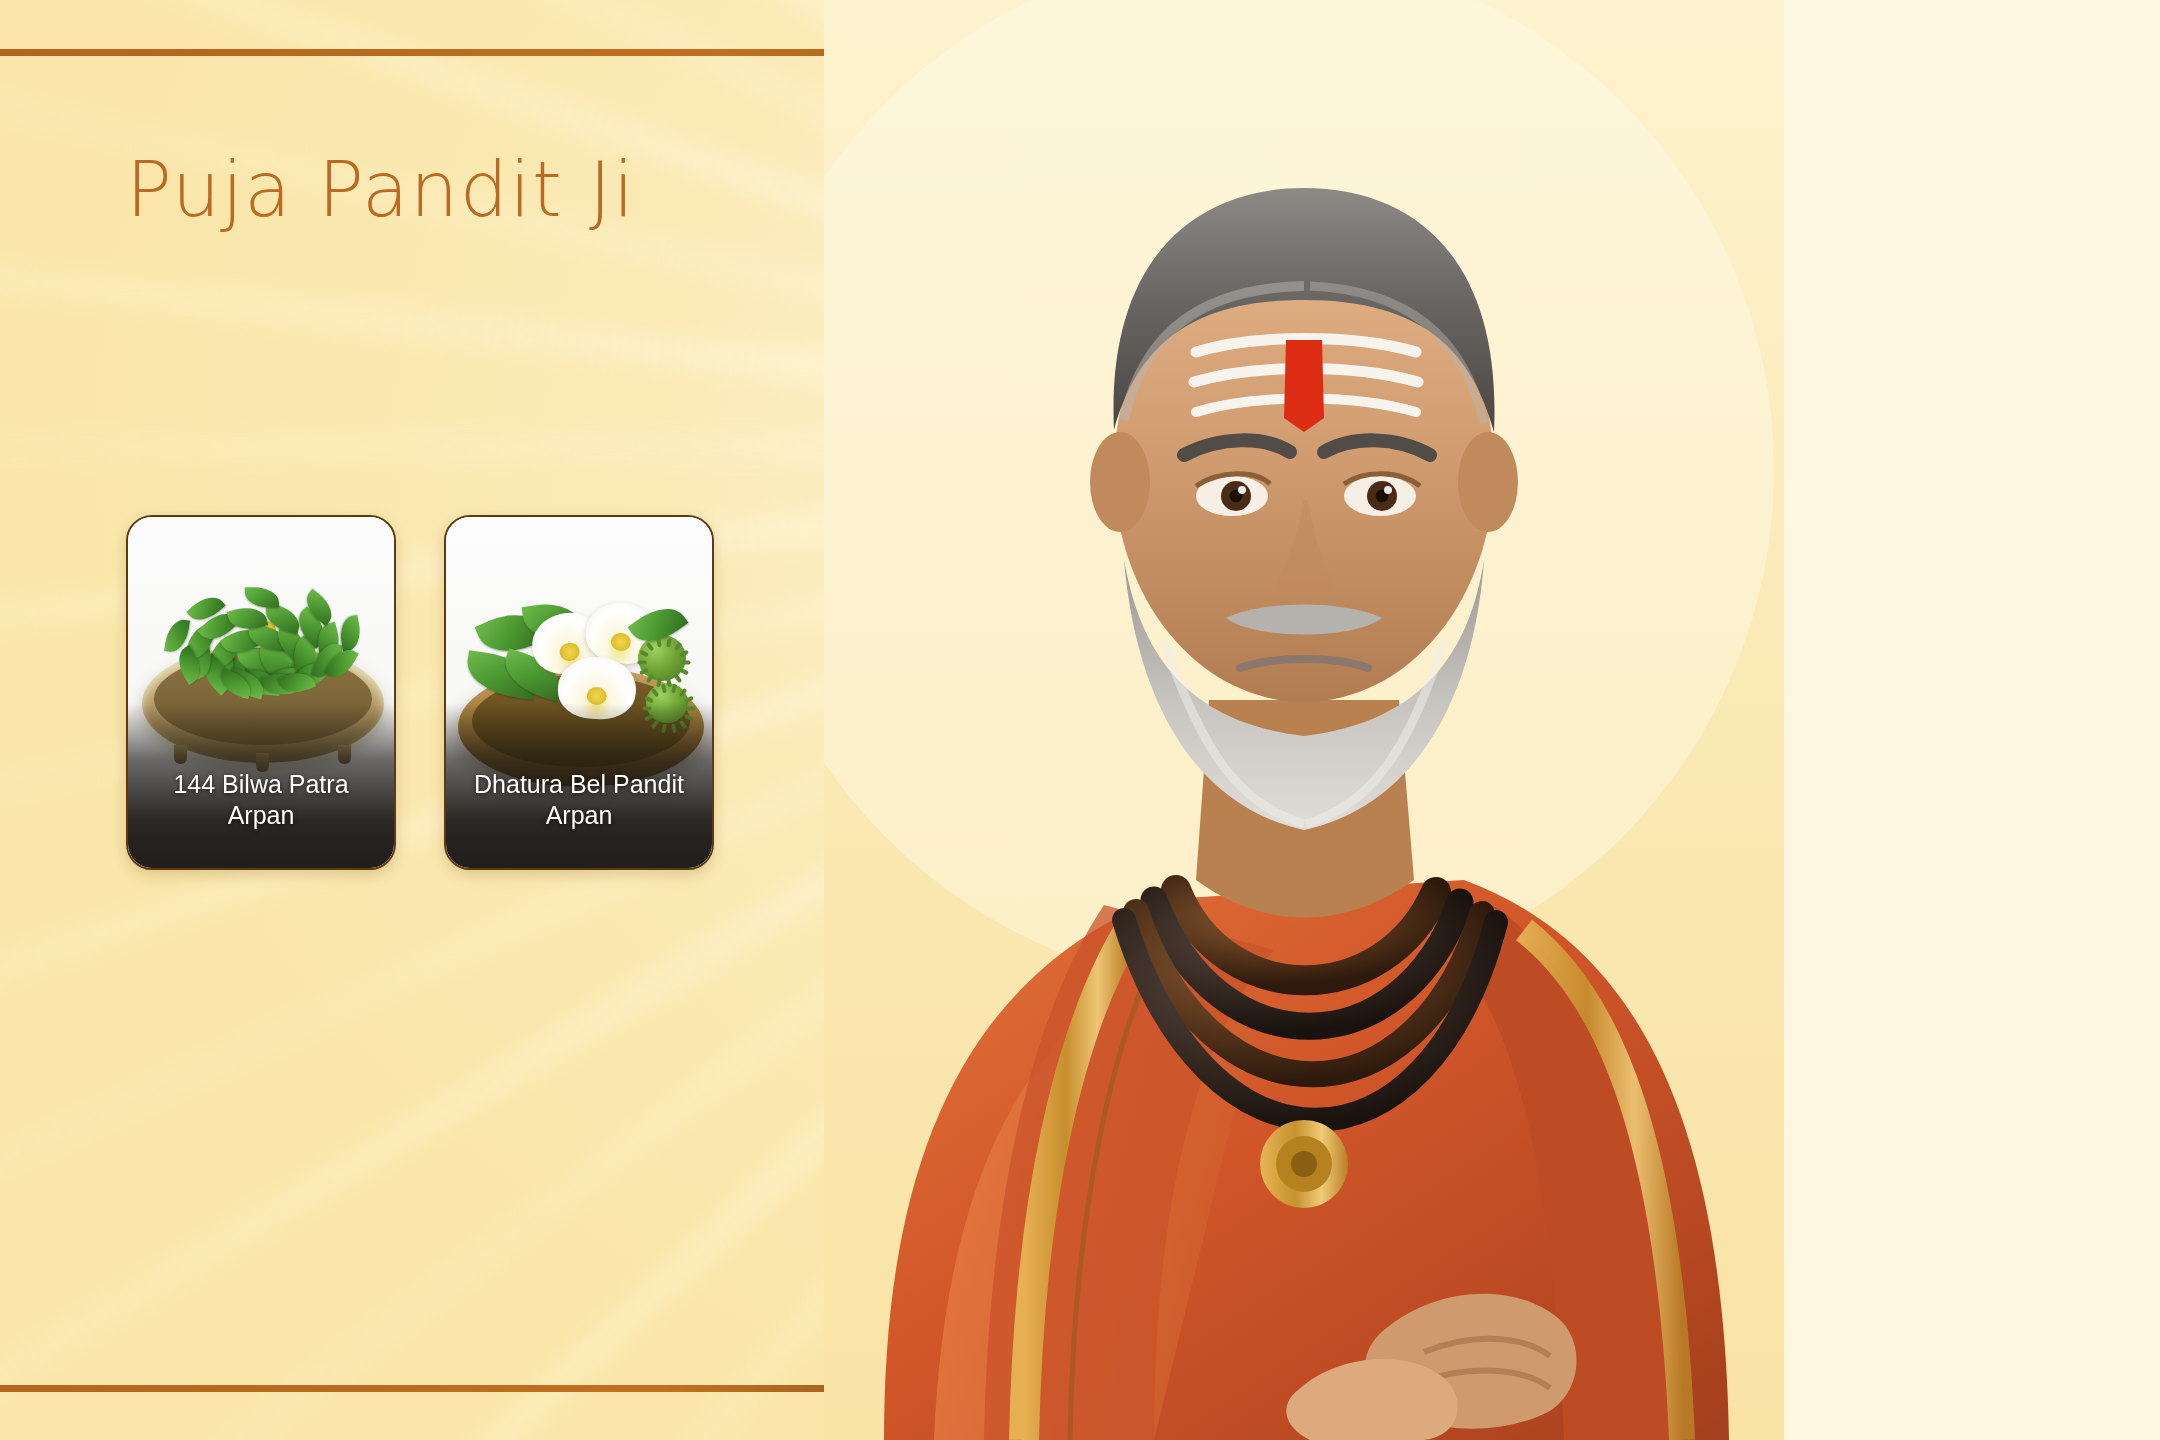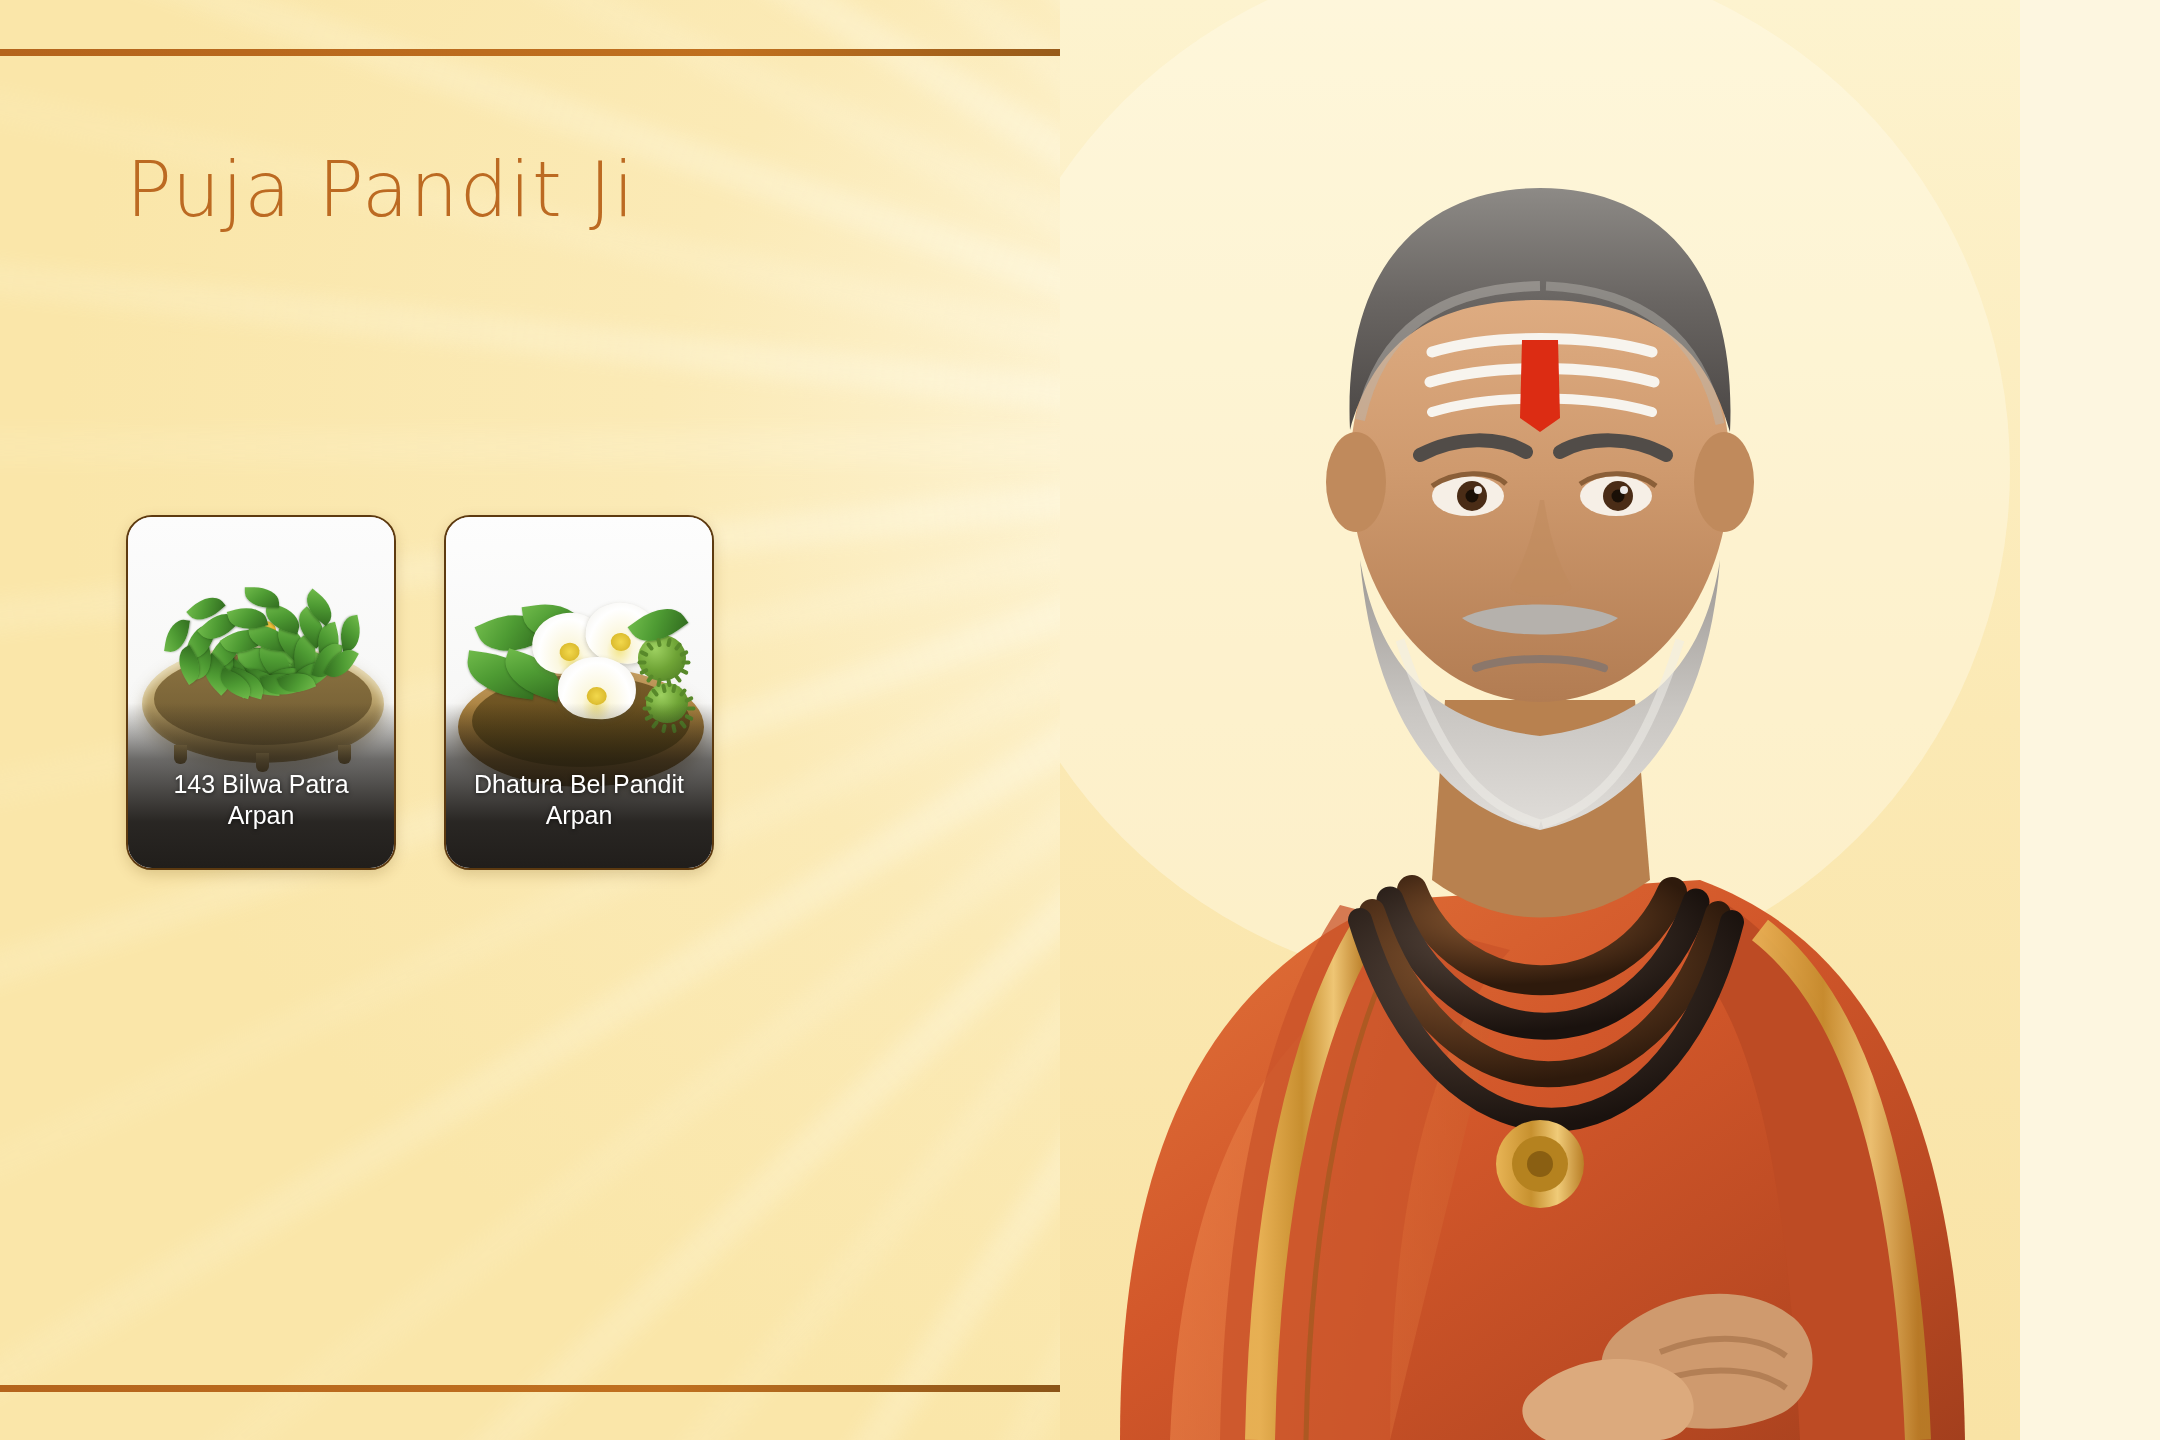--- a/index.html
+++ b/index.html
@@ -5,21 +5,21 @@
 <style>
   * { margin:0; padding:0; box-sizing:border-box; }
   html,body{ width:2160px; height:1440px; overflow:hidden; }
   body{
     font-family:"Liberation Sans", sans-serif;
     background:#fdf6e0;
   }
 
   .banner{
     position:relative;
-    width:2020px; height:1440px;
+    width:1784px; height:1440px;
     overflow:hidden;
     background:
       radial-gradient(ellipse 1500px 1100px at 1560px 430px,
         #fff9e4 0%, #fdf2cf 32%, #fbeab6 60%, #fae6a9 100%);
   }
 
   
   .rays{ position:absolute; inset:0; pointer-events:none; overflow:hidden; }
   .ray{
     position:absolute;
@@ -326,21 +326,21 @@
           <div class="leaf" style="left: 43.5438px; top: 137.163px; width: 34.44px; height: 21.32px; transform: rotate(238.8deg);"></div>
           <div class="leaf" style="left: 31.8053px; top: 107.643px; width: 34.44px; height: 21.32px; transform: rotate(278.8deg);"></div>
           <div class="leaf" style="left: 60.7633px; top: 81.2565px; width: 34.44px; height: 21.32px; transform: rotate(318.8deg);"></div>
           <div class="leaf" style="left: 116.868px; top: 70.3504px; width: 34.44px; height: 21.32px; transform: rotate(358.8deg);"></div>
           <div class="leaf" style="left: 173.867px; top: 80.0275px; width: 34.44px; height: 21.32px; transform: rotate(398.8deg);"></div>
           <div class="leaf" style="left: 205.091px; top: 105.76px; width: 34.44px; height: 21.32px; transform: rotate(438.8deg);"></div>
           <div class="leaf" style="left: 195.928px; top: 135.507px; width: 34.44px; height: 21.32px; transform: rotate(478.8deg);"></div>
         </div>
       <div class="card-overlay"></div>
       <div class="card-label">
-        <div>143 Bilwa Patra</div>
+        <div>144 Bilwa Patra</div>
         <div>Arpan</div>
       </div>
     </div>
 
 
     <div class="card">
       <div class="card-art art-dhatura" id="dhatura">
         <div class="bowl"></div>
         <div class="bowl-inner"></div>
         <div class="leaf" style="left:34px; top:96px;  width:62px; height:40px; transform:rotate(-24deg);"></div>

